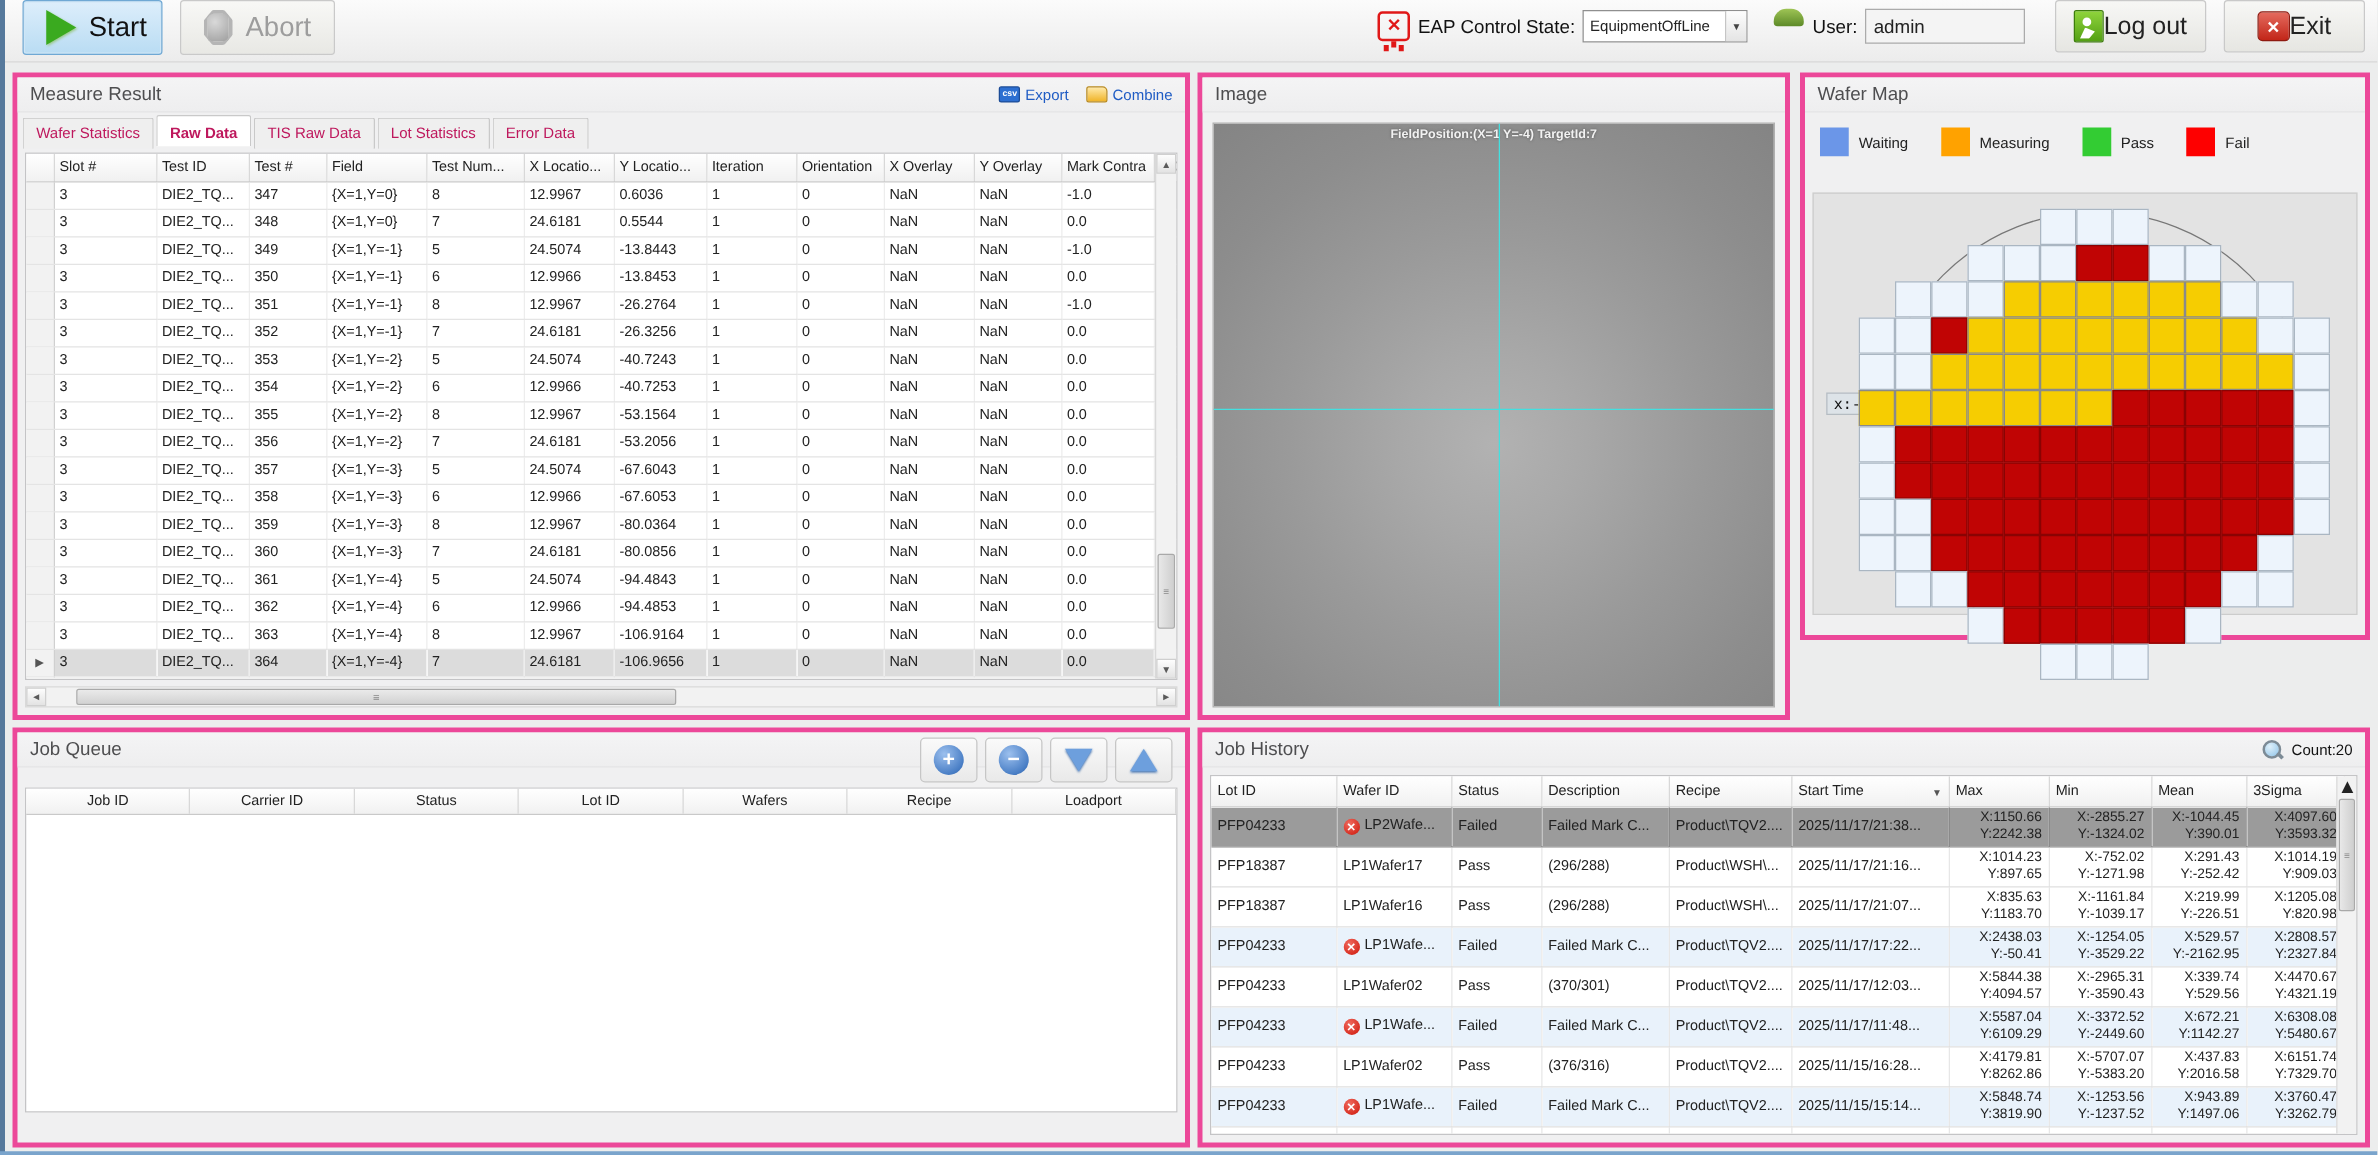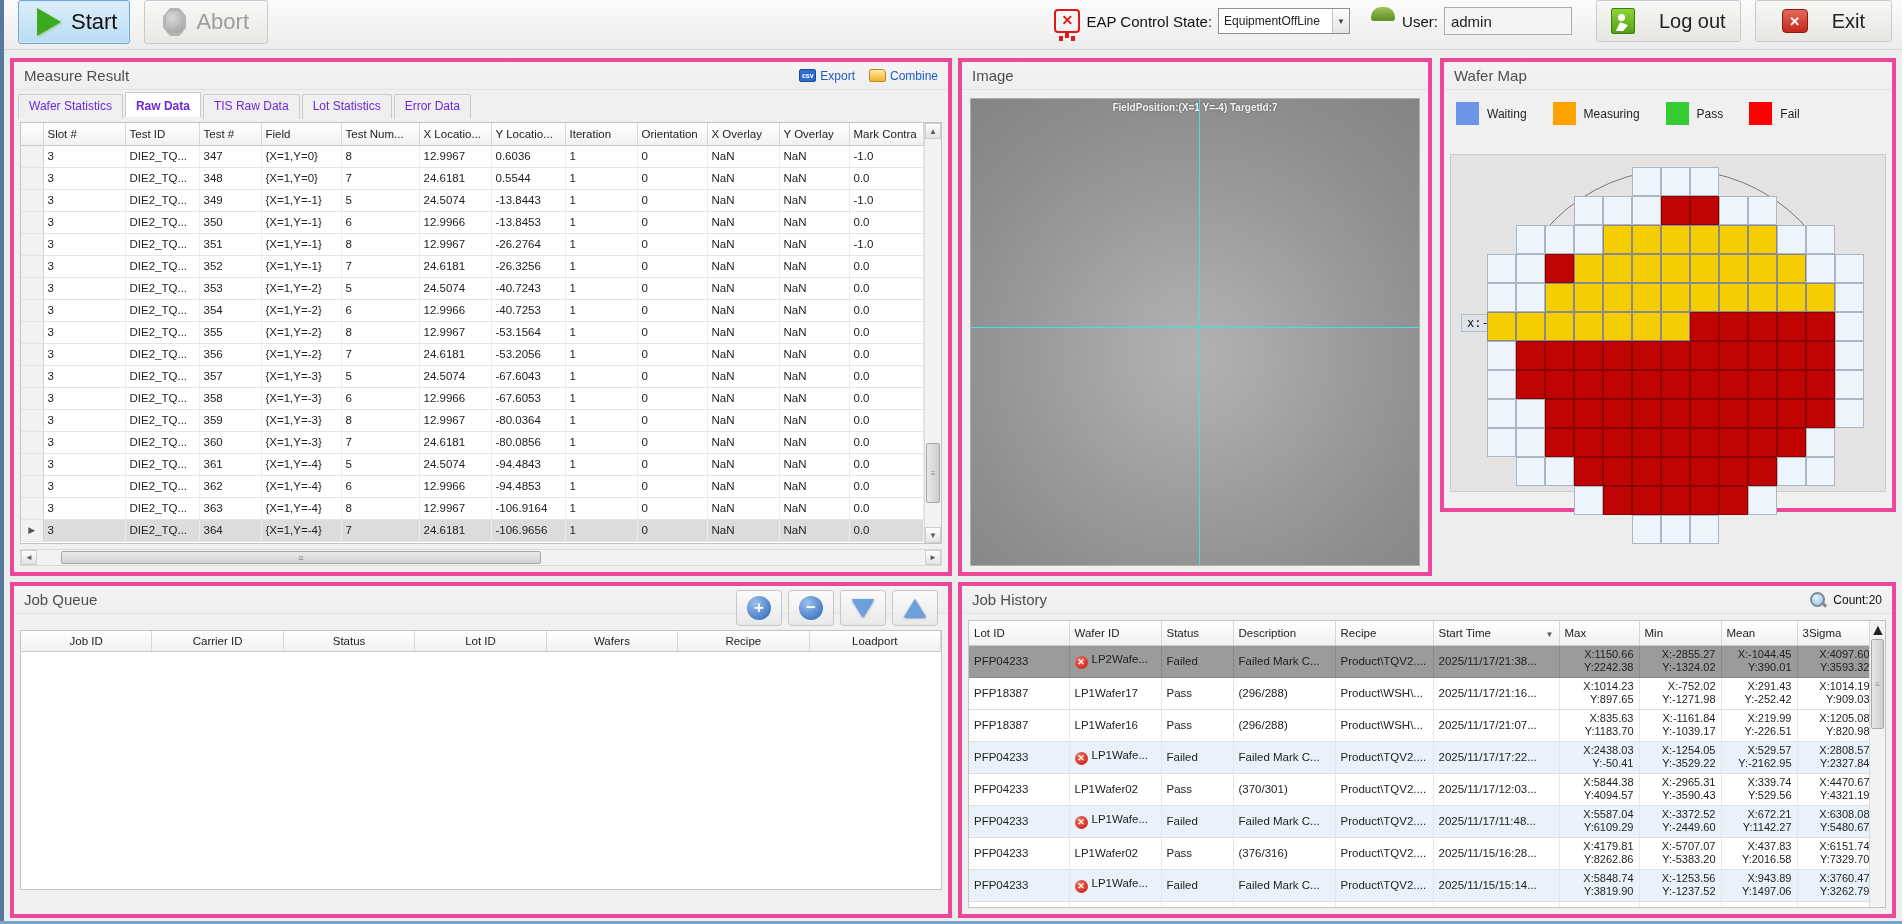--- a/index.html
+++ b/index.html
@@ -35,21 +35,21 @@
     display:flex; align-items:center; font-size:12px; }
   .combo .val { flex:1; padding-left:5px; }
   .combo .dd { width:17px; height:100%; border-left:1px solid #c5c5c5; background:linear-gradient(#fdfdfd,#e4e4e4);
     display:flex; align-items:center; justify-content:center; font-size:8px; color:#444; }
   .user-icon { width:26px; height:30px; position:relative; margin:0 6px 0 20px; }
   .user-icon .head { width:13px; height:13px; border-radius:50%; background:radial-gradient(circle at 40% 35%, #f4d9a8, #d9a864); margin:0 auto; }
   .user-icon .body { width:24px; height:14px; border-radius:10px 10px 3px 3px;
     background:linear-gradient(#9ec455,#5d8a28); margin:1px auto 0; }
   .textbox { width:128px; height:28px; border:1px solid #ababab; background:#f4f4f4; font-size:15px;
     padding-left:6px; display:flex; align-items:center; margin-left:6px; }
-  .btn-sys { display:flex; align-items:center; gap:24px; height:42px; padding:0 14px; margin-left:14px;
+  .btn-sys { display:flex; align-items:center; gap:0; height:42px; padding:0 14px; margin-left:14px;
     border:1px solid #c9c9c9; border-radius:3px; background:linear-gradient(#f7f7f5,#e6e6e2); font-size:20px; cursor:pointer;}
   .logout-icon { width:24px; height:26px; background:linear-gradient(#8fd43c,#54a014); border:1px solid #3d7d0c;
     border-radius:2px; position:relative; }
   .logout-icon::before { content:""; position:absolute; left:6px; top:5px; width:7px; height:7px; border-radius:50%; background:#fff; }
   .logout-icon::after { content:""; position:absolute; left:4px; top:13px; width:12px; height:9px; background:#fff;
     clip-path:polygon(0 100%,35% 0,100% 35%,60% 100%); }
   .exit-icon { width:26px; height:24px; background:linear-gradient(#e46a5e,#c22619); border:1px solid #8f1a10;
     border-radius:4px; color:#fff; font-size:13px; font-weight:bold; display:flex; align-items:center; justify-content:center; }
 
   
@@ -59,21 +59,21 @@
 
   
   #measure-panel { left:10px; top:58px; width:942px; height:518px; }
   .links { margin-left:auto; display:flex; gap:14px; font-size:12px; }
   .link { color:#1f5cc4; display:flex; align-items:center; gap:4px; cursor:pointer; }
   .csv-icon { width:17px; height:13px; background:#2d6fd1; border:1px solid #1c4c97; border-radius:2px;
     color:#fff; font-size:7px; font-weight:bold; display:flex; align-items:center; justify-content:center; }
   .folder-icon { width:17px; height:13px; background:linear-gradient(#ffe9a8,#f0b429); border:1px solid #b98a1e; border-radius:2px 4px 2px 2px; position:relative;}
   .tabs { display:flex; padding:4px 4px 0 4px; gap:2px; }
   .tab { font-size:12px; padding:4px 10px; border:1px solid #c9c9c9; border-bottom:none; background:#efefef;
-    color:#6d28d9; border-radius:2px 2px 0 0; cursor:pointer; }
+    color:#be185d; border-radius:2px 2px 0 0; cursor:pointer; }
   .tab.active { background:#fff; font-weight:bold; position:relative; top:-2px; padding-top:6px; }
   .grid-wrap { position:absolute; left:6px; right:6px; top:60px; bottom:28px; background:#fff; border:1px solid #c4c4c6; overflow:hidden; }
   table.grid { border-collapse:collapse; table-layout:fixed; width:926px; font-size:11.5px; }
   table.grid th { background:linear-gradient(#ffffff,#f1f1f1); border-right:1px solid #d8d8d8; border-bottom:1px solid #c9c9c9;
     font-weight:normal; text-align:left; padding:3px 4px; height:22px; color:#222; white-space:nowrap; overflow:hidden;}
   table.grid td { border-right:1px solid #ededed; border-bottom:1px solid #e4e4e4; padding:2px 4px; height:22px;
     white-space:nowrap; overflow:hidden; }
   table.grid td.rowhdr { background:#f2f2f2; border-right:1px solid #d0d0d0; text-align:center; color:#555; font-size:9px;}
   tr.sel-measure td { background:#dcdcdc; }
   .vscroll { position:absolute; top:0; right:0; width:17px; bottom:0; background:#f2f2f2; border-left:1px solid #d9d9d9; }

